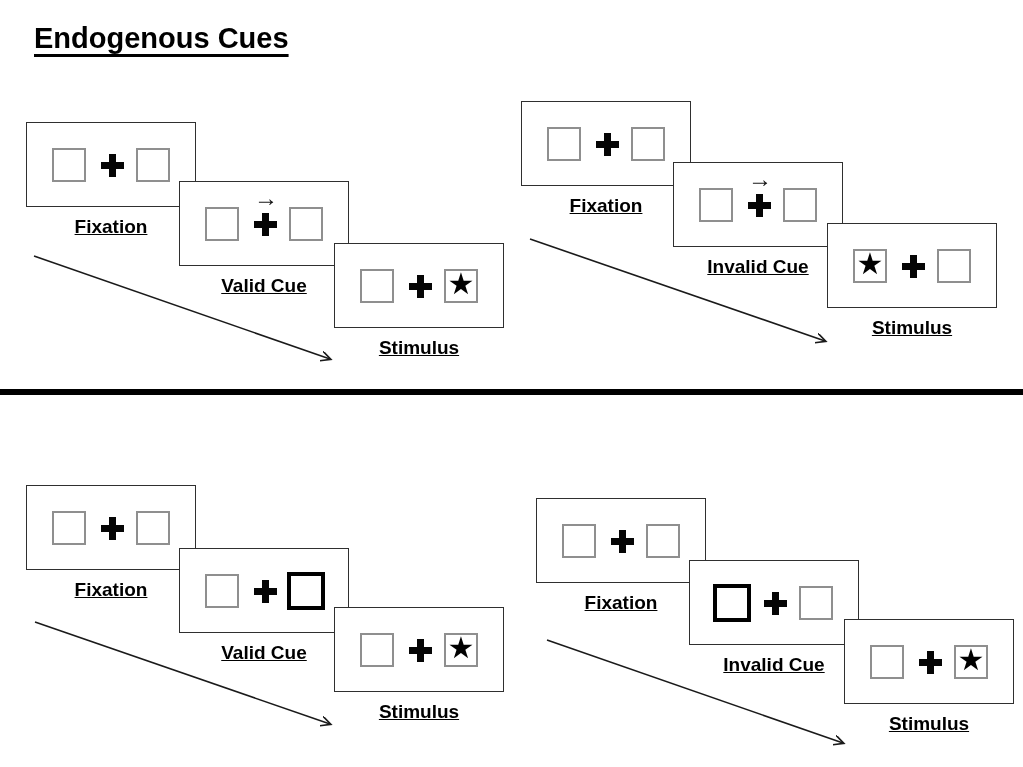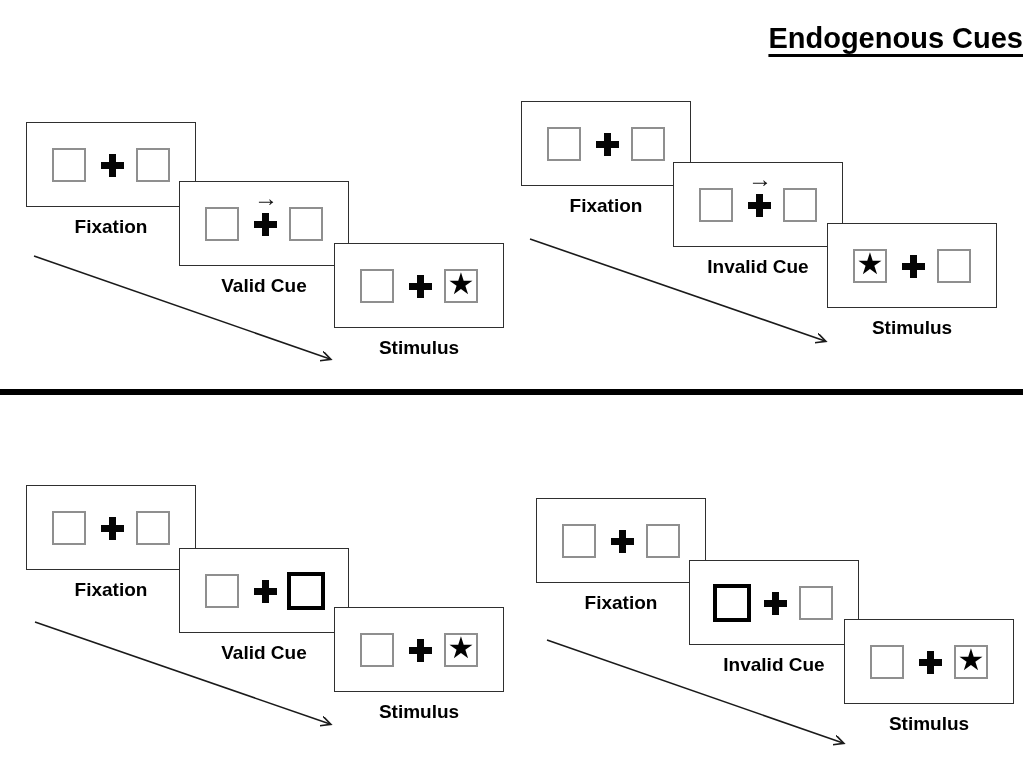--- a/index.html
+++ b/index.html
@@ -1,39 +1,39 @@
 <!DOCTYPE html>
 <html><head>
 <meta charset="utf-8">
 <style>
   html,body{margin:0;padding:0;background:#ffffff;}
   .stage{position:relative;width:1023px;height:767px;background:#fff;overflow:hidden;
          font-family:"Liberation Sans", sans-serif;color:#000;}
-  .title{position:absolute;left:0;width:100%;box-sizing:border-box;padding-left:10px;
-         margin:0;text-align:right;font-size:29px;font-weight:bold;
+  .title{position:absolute;left:0;width:100%;box-sizing:border-box;padding-left:34px;
+         margin:0;text-align:left;font-size:29px;font-weight:bold;
          text-decoration:underline;text-decoration-thickness:3px;text-underline-offset:6px;}
   .title.endo{top:22px;}
   .title.exo{top:414px;}
   .panel{position:absolute;width:170px;height:85px;background:#fff;
          border:1px solid #2f2f2f;box-sizing:border-box;}
   .sq{position:absolute;width:34px;height:34px;top:25px;background:#fff;
       border:2px solid #8f8f8f;box-sizing:border-box;
       display:flex;align-items:center;justify-content:center;}
   .sq.left{left:25px;}
   .sq.right{left:109px;}
   .sq.cue{width:38px;height:38px;top:23px;border:4px solid #000;}
   .sq.cue.left{left:23px;}
   .sq.cue.right{left:107px;}
   .plus{position:absolute;left:74px;top:31px;width:23px;height:23px;}
   .plus::before{content:"";position:absolute;left:0;top:8px;width:23px;height:7px;background:#050505;}
   .plus::after{content:"";position:absolute;left:8px;top:0;width:7px;height:23px;background:#050505;}
   .cue-arrow{position:absolute;left:72px;top:4px;width:28px;height:24px;text-align:center;
              font-size:24px;line-height:24px;font-weight:400;color:#111;}
   .star{font-size:30px;line-height:1;color:#000;transform:translateY(-2px);}
-  .flabel{position:absolute;width:170px;text-align:center;font-size:19px;font-weight:bold;}
+  .flabel{position:absolute;width:170px;text-align:center;font-size:19px;font-weight:bold;text-decoration:underline;}
   .divider{position:absolute;left:0;top:389px;width:1023px;height:6px;background:#000;}
   .arrows{position:absolute;left:0;top:0;z-index:0;}
   .panel,.flabel,.title{z-index:1;}
 </style>
 </head>
 <body>
 
 <div class="stage">
 
   <svg class="arrows" width="1023" height="767" viewBox="0 0 1023 767">

